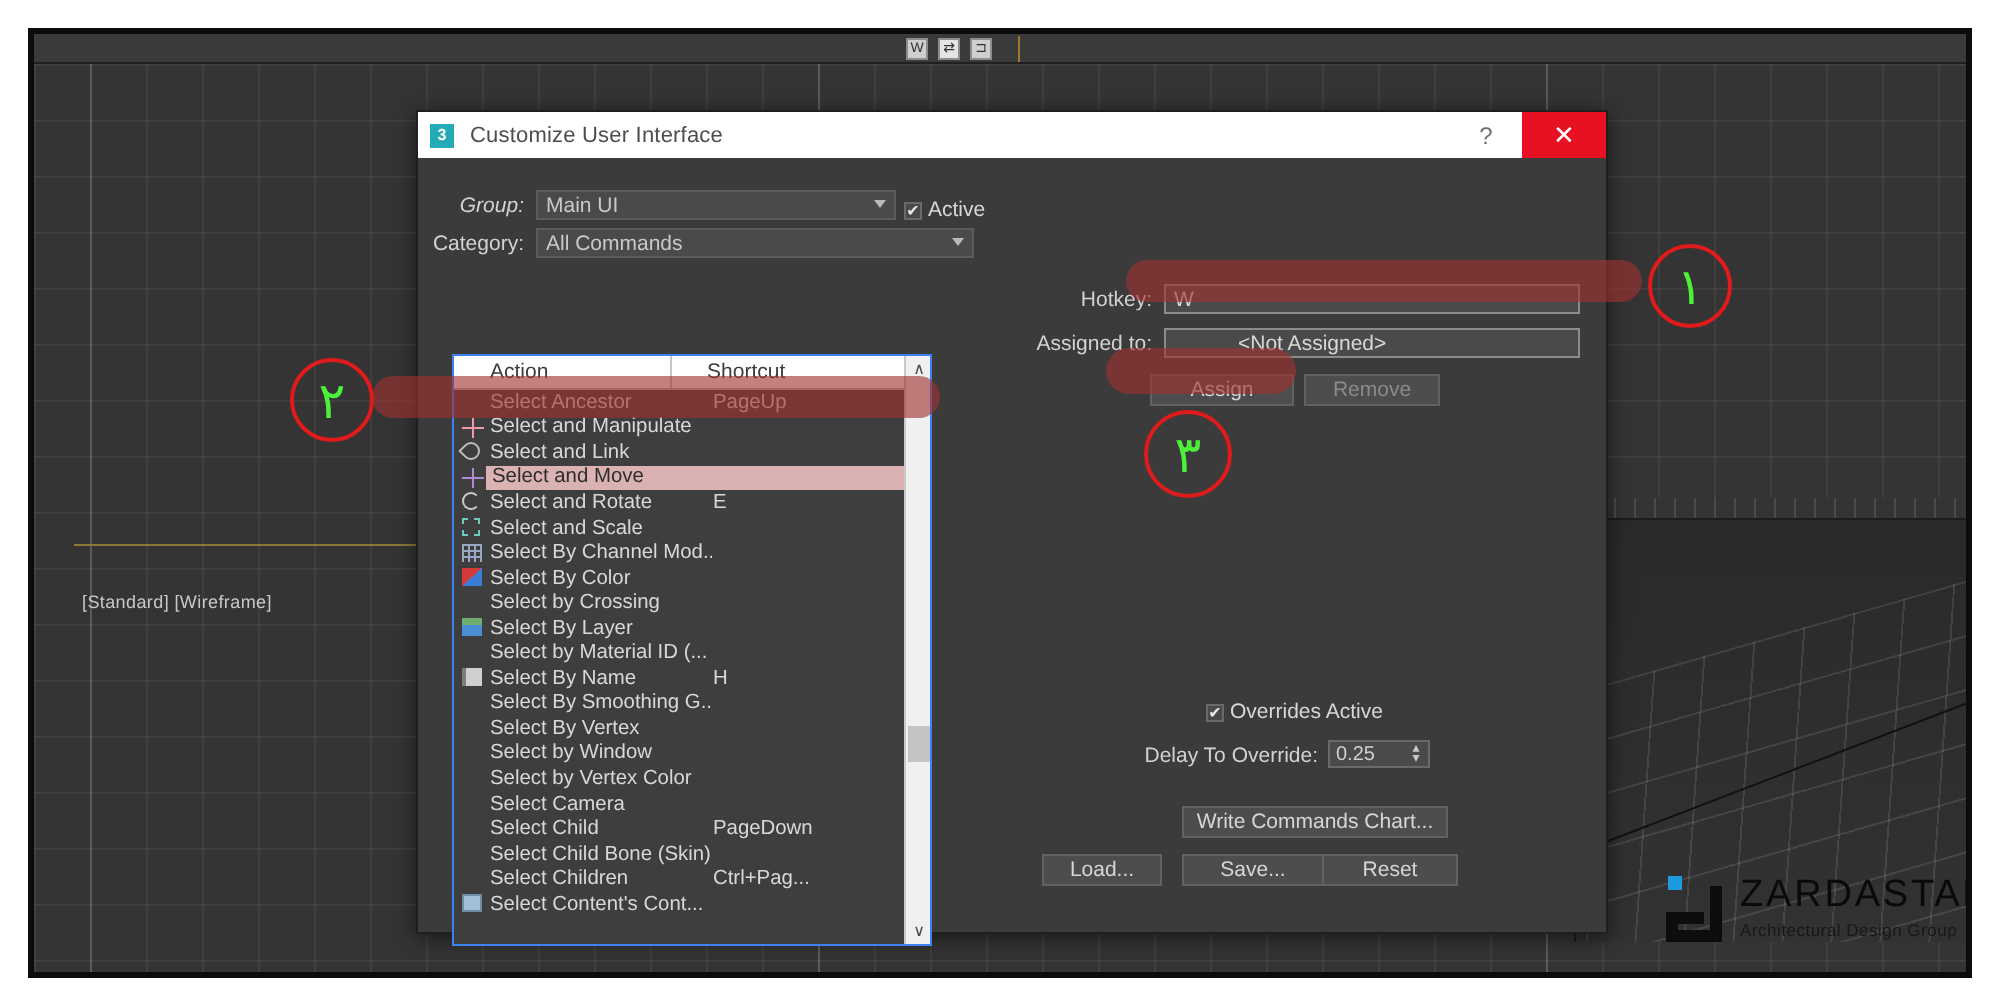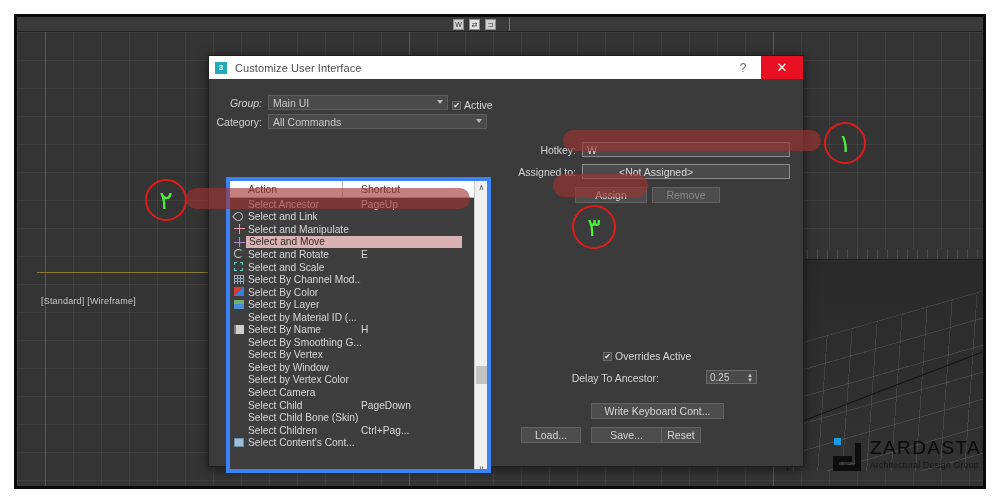--- a/index.html
+++ b/index.html
@@ -173,22 +173,22 @@
   }
   .chk { display:flex; align-items:center; gap:3px; font-size:10.5px; color:#d7d7d7; }
   .chk .box {
     width:9px;height:9px;background:#4a4a4a;border:1px solid #6b6b6b;
     color:#e8e8e8;font-size:8px;line-height:8px;text-align:center;
   }
 
   
   #action-list {
     position:absolute; left:17px; top:98px;
-    width:265px; height:296px;
-    background:#3e3e3e; border:4px solid #3b82f6;
+    width:240px; height:296px;
+    background:#3e3e3e; border:1px solid #3b82f6;
     overflow:hidden;
   }
   #list-header {
     display:flex; height:17px; background:#ffffff;
     border-bottom:1px solid #b9b9b9; color:#3c3c3c; font-size:10.5px;
   }
   #list-header .hc { padding:2px 0 0 18px; }
   #list-header .hc.first { width:113px; border-right:1px solid #c6c6c6; }
   #list-header .hc.second { width:135px; border-right:1px solid #c6c6c6; }
   #list-rows { position:relative; }
@@ -260,21 +260,21 @@
   .r-btn {
     position:absolute; background:#4d4d4d; border:1px solid #626262;
     height:16px; display:flex; align-items:center; justify-content:center;
     color:#d6d6d6; font-size:10.5px;
   }
   .r-btn.dim { color:#8a8a8a; }
 
   .spin {
     position:absolute; background:#4a4a4a; border:1px solid #6a6a6a;
     height:14px; display:flex; align-items:center; padding:0 3px;
-    color:#cfcfcf; font-size:10px;margin-left:42px;
+    color:#cfcfcf; font-size:10px;
   }
   .spin .sbtn {
     position:absolute; right:2px; top:1px; width:8px; height:11px;
     color:#c8c8c8; font-size:7px; line-height:5px; text-align:center;
   }
 
   
   .ann-stroke {
     position:absolute;
     background:#a03030; opacity:.62;
@@ -379,31 +379,31 @@
             <div id="sel-label" style="top:37.5px;">Select and Move</div>
 
             <div class="lrow">
                 <span class="ic"></span>
                 <span class="nm">Select Ancestor</span>
                 <span class="sc">PageUp</span>
               </div>
 
             <div class="lrow">
                 <span class="ic">
+                  <i class="gi move"></i>
+                </span>
+                <span class="nm">Select and Manipulate</span>
+                <span class="sc"></span>
+              </div>
+
+            <div class="lrow">
+                <span class="ic">
                   <i class="gi link"></i>
                 </span>
                 <span class="nm">Select and Link</span>
-                <span class="sc"></span>
-              </div>
-
-            <div class="lrow">
-                <span class="ic">
-                  <i class="gi move"></i>
-                </span>
-                <span class="nm">Select and Manipulate</span>
                 <span class="sc"></span>
               </div>
 
             <div class="lrow sel">
                 <span class="ic">
                   <i class="gi move2"></i>
                 </span>
                 <span class="nm"></span>
                 <span class="sc"></span>
               </div>
@@ -434,20 +434,25 @@
               </div>
 
             <div class="lrow">
                 <span class="ic">
                   <i class="gi color"></i>
                 </span>
                 <span class="nm">Select By Color</span>
                 <span class="sc"></span>
               </div>
 
+            <div class="lrow">
+                <span class="ic"></span>
+                <span class="nm">Select by Crossing</span>
+                <span class="sc"></span>
+              </div>
 
             <div class="lrow">
                 <span class="ic">
                   <i class="gi layer"></i>
                 </span>
                 <span class="nm">Select By Layer</span>
                 <span class="sc"></span>
               </div>
 
             <div class="lrow">
@@ -539,31 +544,31 @@
         </div>
 
         <div class="r-btn" style="left:366px; top:108px; width:72px;">Assign</div>
         <div class="r-btn dim" style="left:443px; top:108px; width:68px;">Remove</div>
 
         <div class="chk" style="position:absolute;left:394px;top:271px;">
           <span class="box">✔</span>
           <span>Overrides Active</span>
         </div>
 
-        <div class="r-label" style="left:330px; top:293px; width:120px;">Delay To Ancestor:</div>
+        <div class="r-label" style="left:330px; top:293px; width:120px;">Delay To Override:</div>
         <div class="spin" style="left:455px; top:291px; width:51px;">
           <span>0.25</span>
           <span class="sbtn">▴<br>▾</span>
         </div>
 
-        <div class="r-btn" style="left:382px; top:324px; width:133px;">Write Keyboard Cont...</div>
+        <div class="r-btn" style="left:382px; top:324px; width:133px;">Write Commands Chart...</div>
 
         <div class="r-btn" style="left:312px; top:348px; width:60px;">Load...</div>
         <div class="r-btn" style="left:382px; top:348px; width:71px;">Save...</div>
-        <div class="r-btn" style="left:452px; top:348px; width:40px;">Reset</div>
+        <div class="r-btn" style="left:452px; top:348px; width:68px;">Reset</div>
 
       </div>
     </div>
   </div>
 
   <div class="ann-stroke" style="left:563px; top:130px; width:258px; height:21px;"></div>
   <div class="ann-stroke" style="left:553px; top:174px; width:95px; height:23px;"></div>
   <div class="ann-stroke" style="left:186px; top:188px; width:284px; height:21px;"></div>
 
   <div class="ann-circle" style="left:824px; top:122px; width:42px; height:42px;">

